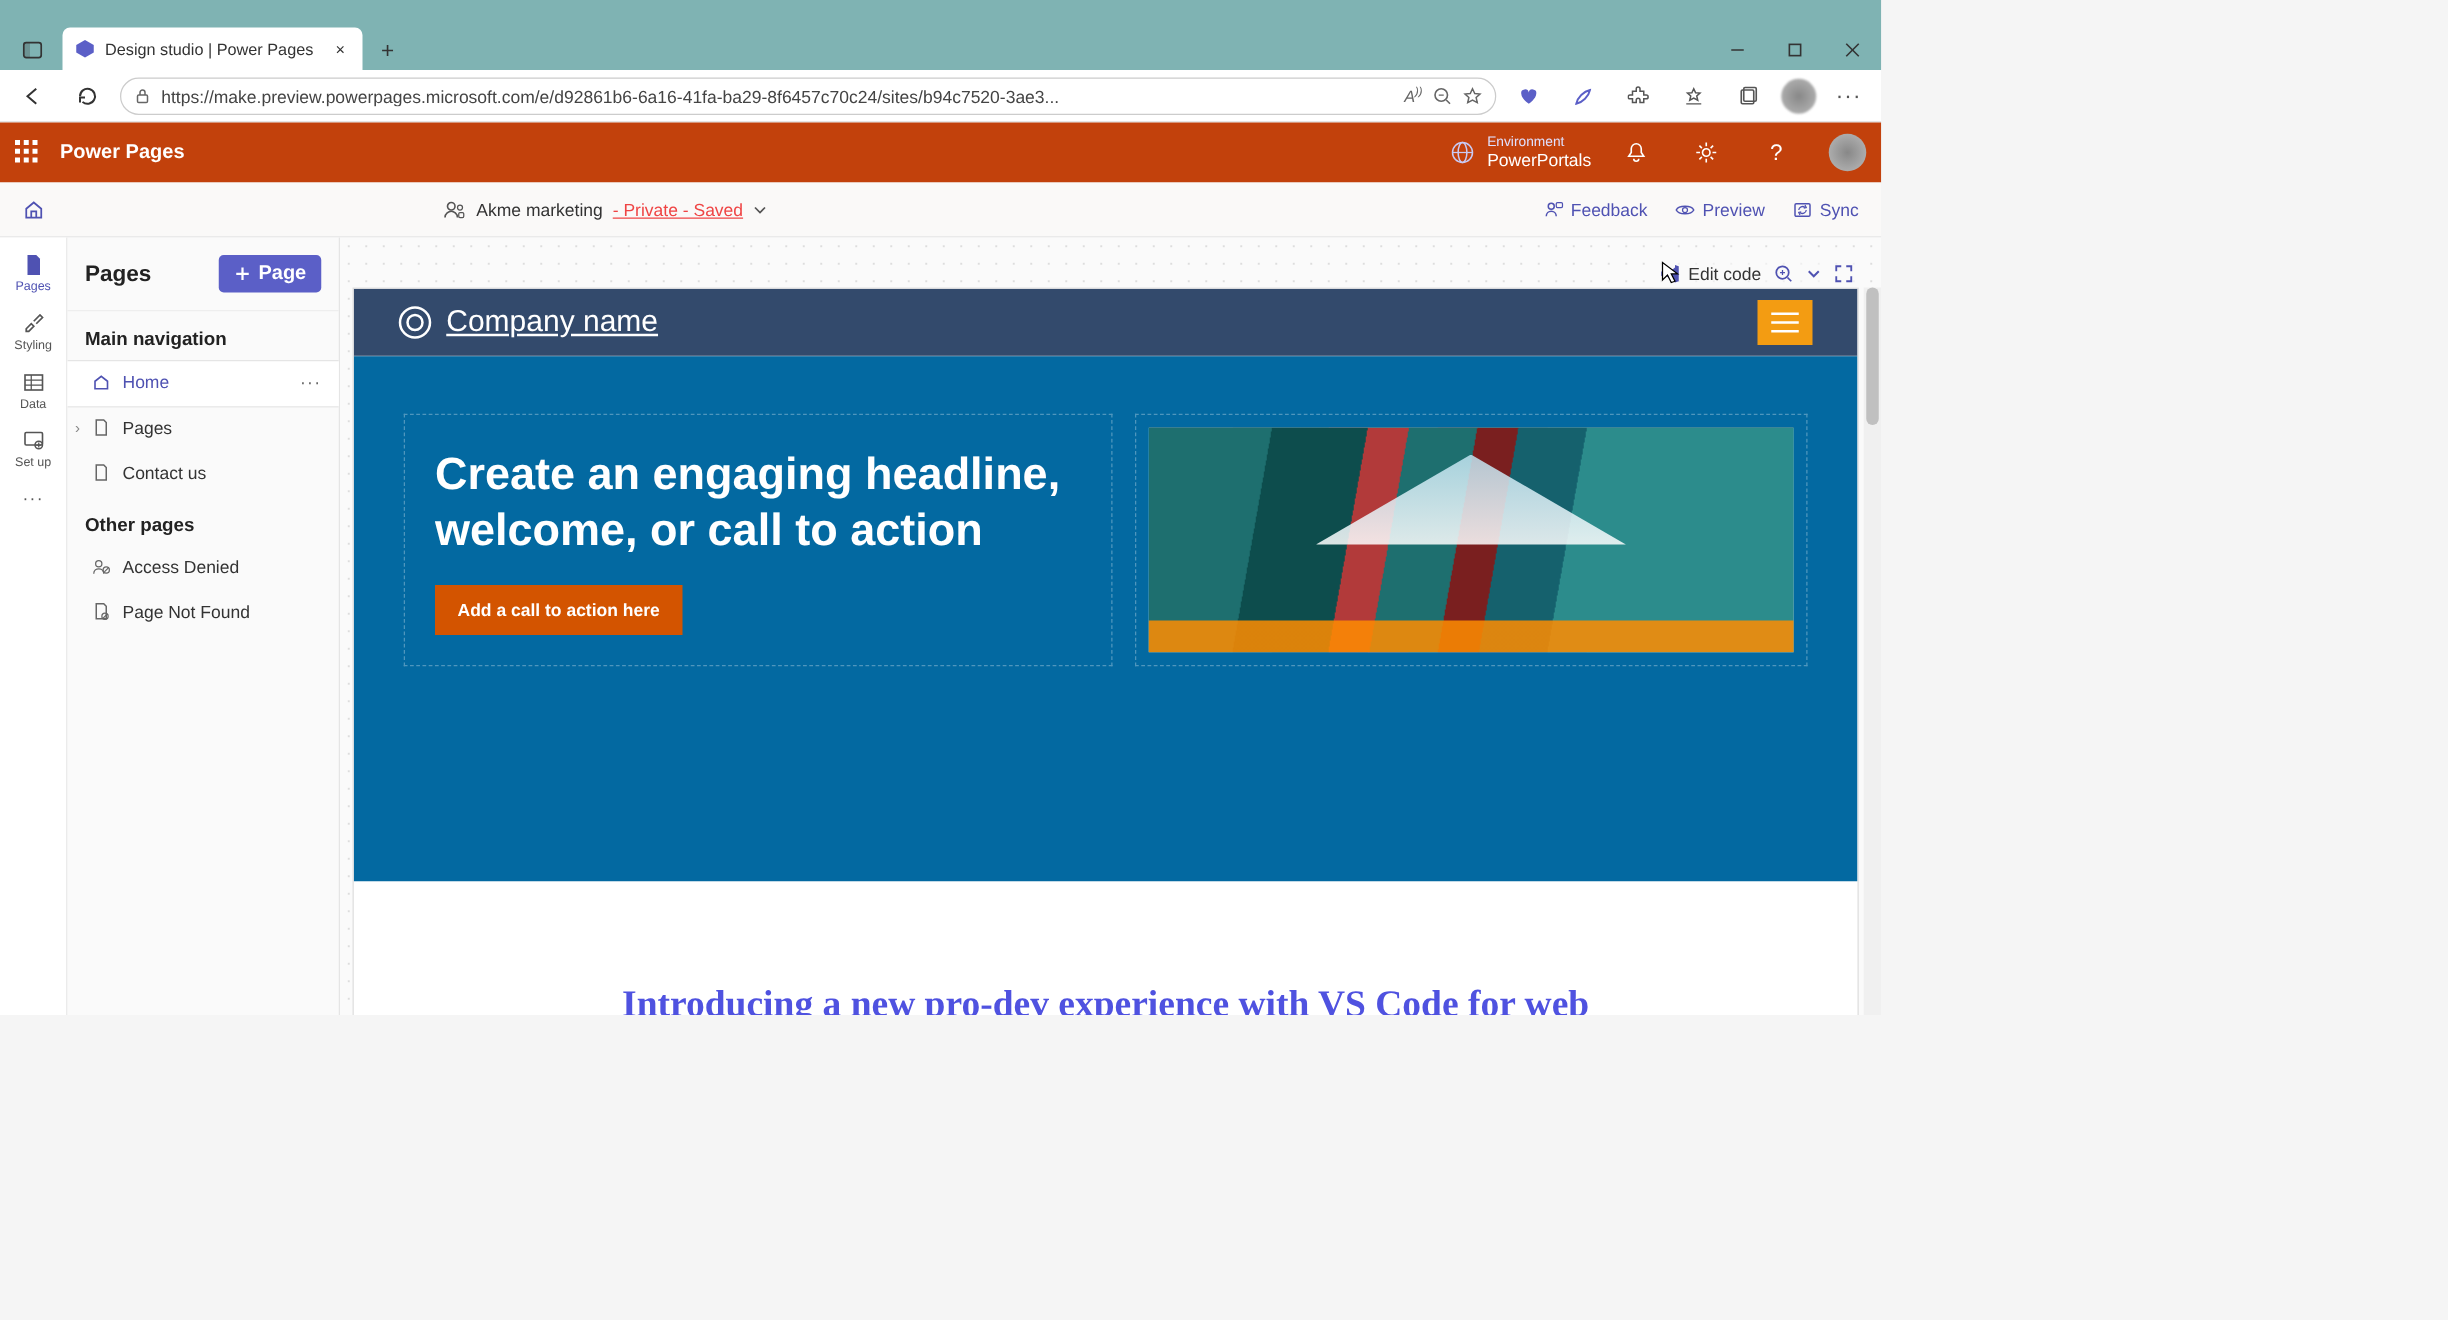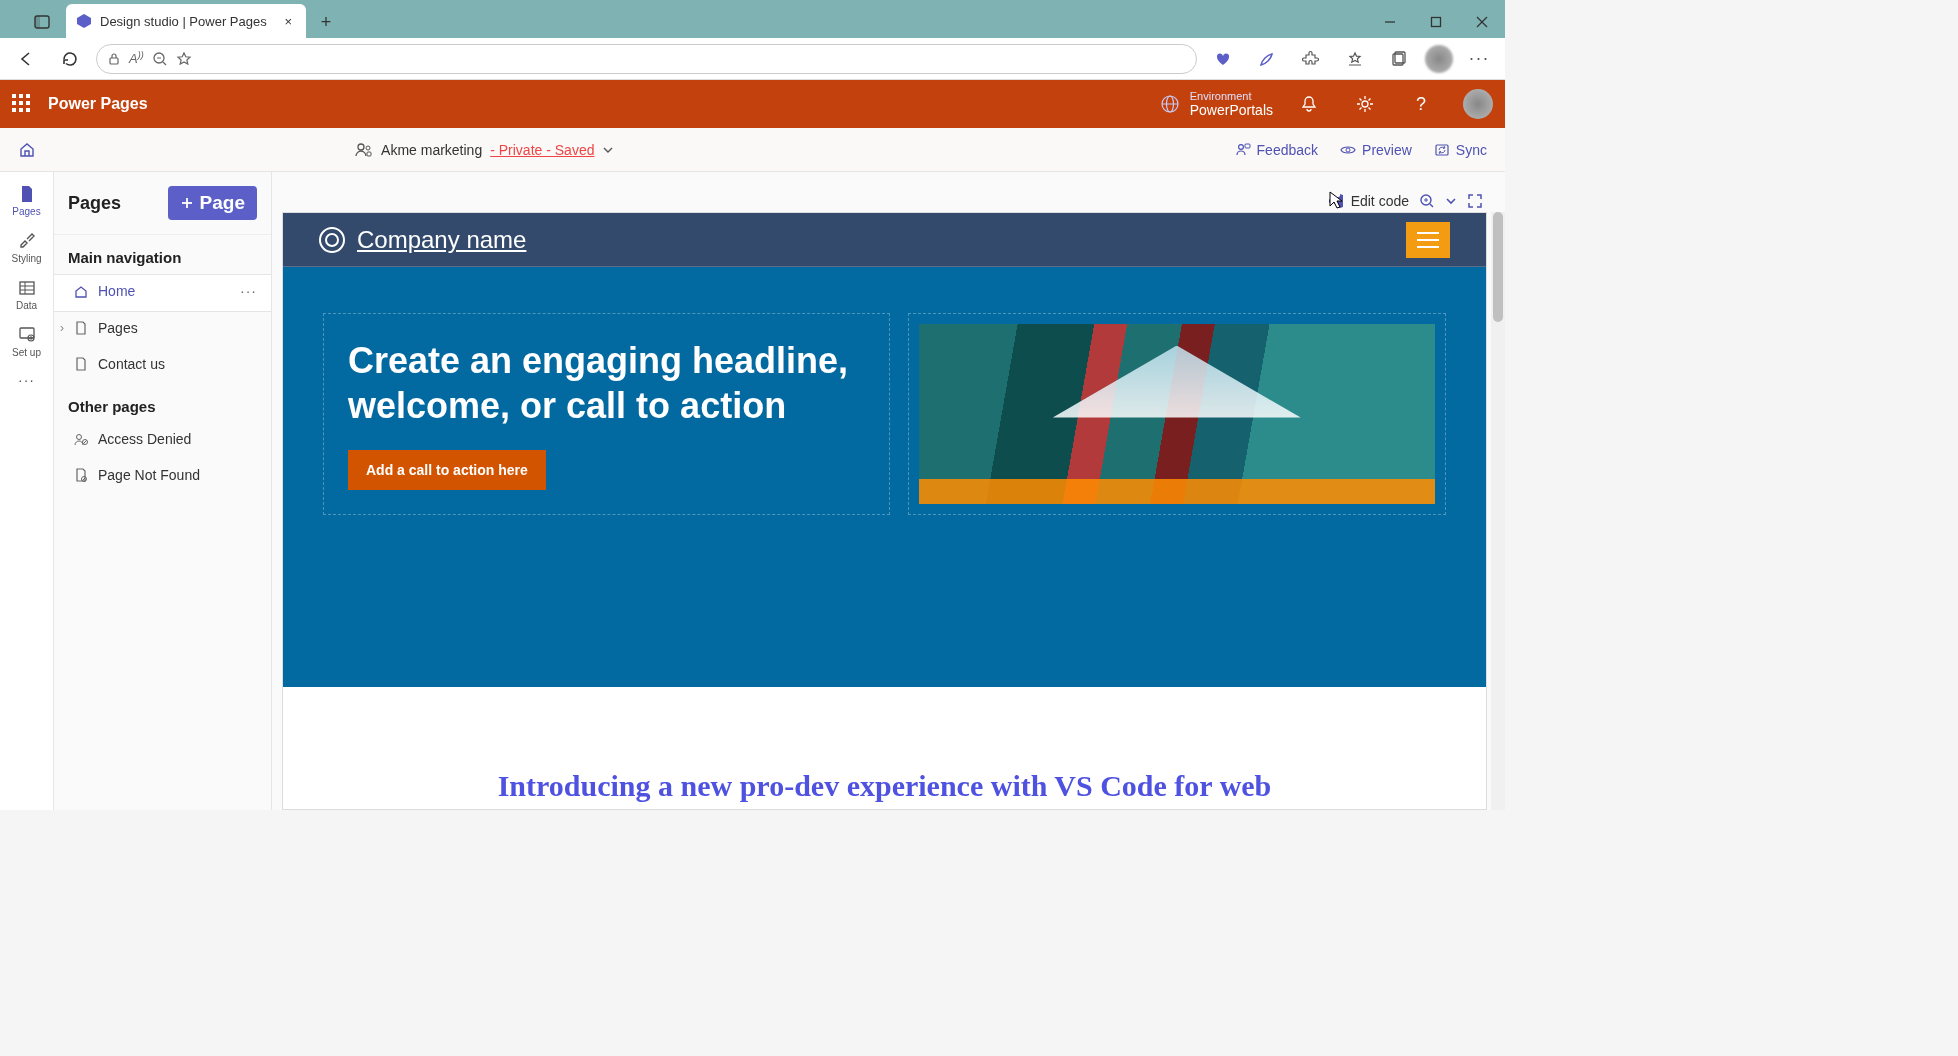--- a/index.html
+++ b/index.html
@@ -1,19 +1,19 @@
 <!DOCTYPE html>
 <html><head>
 <meta charset="utf-8">
 <style>
 * { margin: 0; padding: 0; box-sizing: border-box; font-family: "Segoe UI", Arial, sans-serif; }
 body { width: 1505px; height: 812px; background: #f5f5f5; overflow: hidden; }
 
 
-.browser-titlebar { height: 38px; background: #7fb3b3; display: flex; align-items: flex-end; padding-left: 24px; }
+.browser-titlebar { height: 56px; background: #7fb3b3; display: flex; align-items: flex-end; padding-left: 8px; }
 .tab-group-btn { width: 36px; height: 32px; display:flex; align-items:center; justify-content:center; }
 .browser-tab { background: #fff; height: 34px; border-radius: 6px 6px 0 0; padding: 0 10px; display: flex; align-items: center; gap: 8px; min-width: 240px; margin-left: 6px;}
 .browser-tab .favicon { width:16px; height:16px; color:#4f52b2; }
 .browser-tab span { font-size: 13px; color: #333; }
 .tab-close { margin-left: auto; font-size: 16px; color:#666; padding:0 4px; }
 .new-tab-btn { width: 32px; height: 32px; display:flex; align-items:center; justify-content:center; font-size:18px; color:#333; margin-left:4px; }
 .title-spacer { flex: 1; }
 .win-ctrl { width: 46px; height: 32px; display:flex; align-items:center; justify-content:center; color:#333; }
 
 .browser-toolbar { height: 42px; background: #fff; display:flex; align-items:center; padding: 0 8px; gap: 8px; border-bottom: 1px solid #ddd;}
@@ -46,21 +46,21 @@
 .main { display:flex; height: calc(100% - 40px - 42px - 48px - 44px); }
 .rail { width: 54px; background:#fff; border-right:1px solid #e5e5e5; display:flex; flex-direction:column; align-items:center; padding-top:6px; gap:2px;}
 .rail-item { width:50px; display:flex; flex-direction:column; align-items:center; padding:6px 0; gap:2px; font-size:10px; color:#555; border-radius:4px;}
 .rail-item.active { color:#4f52b2; }
 .rail-item.active .rail-icon { color:#4f52b2; }
 .rail-icon { font-size:18px; color:#555; }
 
 .side-panel { width:218px; background:#fafafa; border-right:1px solid #e5e5e5; padding:14px 0;}
 .side-header { display:flex; align-items:center; justify-content:space-between; padding:0 14px 14px; border-bottom:1px solid #eee;}
 .side-title { font-size:18px; font-weight:700; color:#222;}
-.page-btn { background:#5b5fc7; color:#fff; border:none; border-radius:4px; padding:6px 12px; font-size:19px; display:flex; align-items:center; gap:6px; font-weight:600;}
+.page-btn { background:#5b5fc7; color:#fff; border:none; border-radius:4px; padding:6px 12px; font-size:16px; display:flex; align-items:center; gap:6px; font-weight:600;}
 .side-section-label { font-size:15px; font-weight:700; color:#222; padding:14px 14px 8px;}
 .tree-item { display:flex; align-items:center; gap:8px; padding:8px 14px 12px 20px; font-size:14px; color:#333; position:relative;}
 .tree-item.active { background:#fff; color:#4f52b2; border:1px solid #e5e5e5; border-left:none; border-right:none;}
 .tree-item .row-more { margin-left:auto; color:#666; letter-spacing:1px;}
 .tree-icon { width:16px; color:#666; display:inline-flex; }
 .tree-item.active .tree-icon { color:#4f52b2; }
 .chev { position:absolute; left:6px; color:#888; font-size:12px;}
 
 .canvas-area { flex:1; position:relative; background: #fafafa; background-image: radial-gradient(#ddd 0.6px, transparent 0.6px); background-size: 14px 14px; padding: 10px; overflow:hidden;}
 .canvas-toolbar { position:absolute; top:18px; right:18px; display:flex; align-items:center; gap:10px; z-index:5; background:rgba(250,250,250,0.6); padding:2px 4px;}
@@ -152,20 +152,21 @@
     <svg width="18" height="18">
         <path d="M3 9a6 6 0 1 1 2 4.5" fill="none" stroke="#333" stroke-width="1.6"></path>
         <path d="M3 14v-4h4" fill="none" stroke="#333" stroke-width="1.6"></path>
       </svg>
   </div>
   <div class="addr-bar">
     <svg class="lock" width="14" height="14">
         <rect x="3" y="6" width="8" height="6" rx="1" fill="none" stroke="#666" stroke-width="1.2"></rect>
         <path d="M5 6V4a2 2 0 0 1 4 0v2" fill="none" stroke="#666" stroke-width="1.2"></path>
       </svg>
+    <span class="addr-text">https://make.preview.powerpages.microsoft.com/e/d92861b6-6a16-41fa-ba29-8f6457c70c24/sites/b94c7520-3ae3...</span>
     <span style="font-size:13px;color:#666;font-style:italic;">A<sup style="font-size:9px;">))</sup></span>
     <svg width="16" height="16">
         <circle cx="7" cy="7" r="5" fill="none" stroke="#666" stroke-width="1.3"></circle>
         <line x1="11" y1="11" x2="14" y2="14" stroke="#666" stroke-width="1.3"></line>
         <line x1="5" y1="7" x2="9" y2="7" stroke="#666"></line>
       </svg>
     <svg width="16" height="16">
         <path d="M8 2l1.8 3.8 4.2.4-3.1 2.8.9 4.1L8 11l-3.8 2.1.9-4.1L2 6.2l4.2-.4z" fill="none" stroke="#666" stroke-width="1.2"></path>
       </svg>
   </div>

